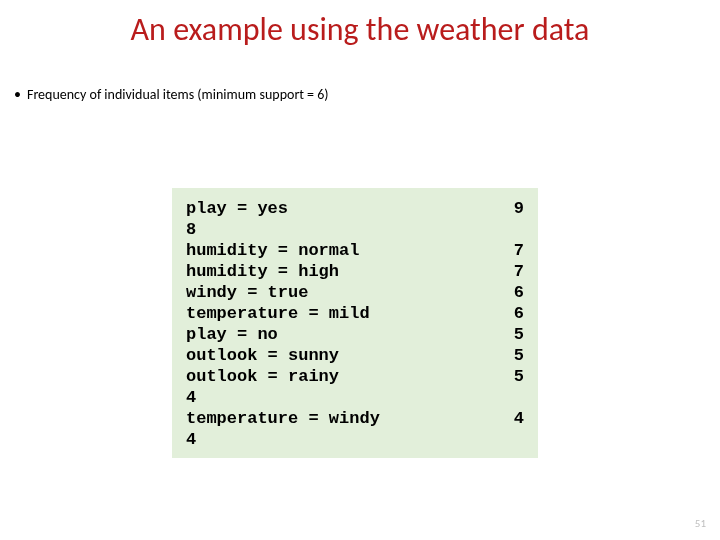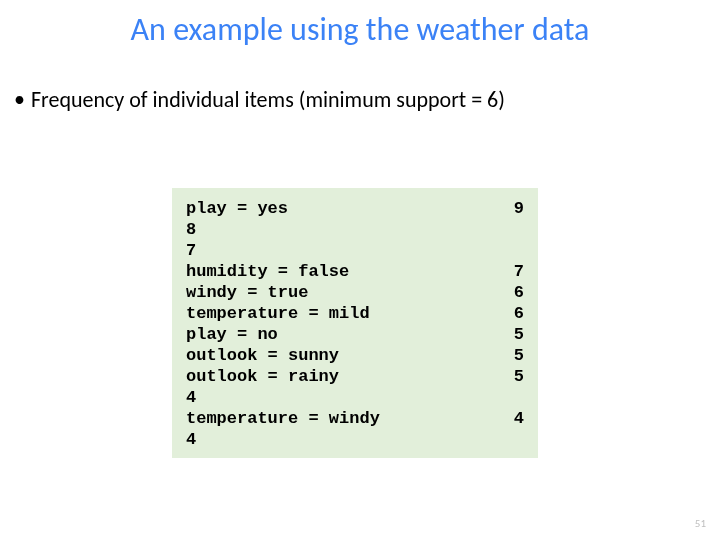--- a/index.html
+++ b/index.html
@@ -20,27 +20,27 @@
     box-sizing: border-box;
   }
   .title {
     position: absolute;
     top: 10px;
     left: 0;
     right: 0;
     text-align: center;
     font-size: 32px;
     font-weight: 400;
-    color: #3b82f6;
+    color: #b91c1c;
   }
   .bullet-row {
     position: absolute;
     top: 86px;
     left: 14px;
-    font-size: 22px;
+    font-size: 14px;
     font-weight: 400;
   }
   .bullet-dot {
     display: inline-block;
     margin-right: 6px;
   }
   .data-box {
     position: absolute;
     top: 188px;
     left: 172px;
@@ -82,24 +82,25 @@
 
   <div class="data-box">
     <div class="row">
         <span class="label">play = yes</span>
         <span class="count">9</span>
       </div>
     <div class="row">
         <span class="count">8</span>
       </div>
     <div class="row">
+        <span class="label">humidity = normal</span>
         <span class="count">7</span>
       </div>
     <div class="row">
-        <span class="label">humidity = false</span>
+        <span class="label">humidity = high</span>
         <span class="count">7</span>
       </div>
     <div class="row">
         <span class="label">windy = true</span>
         <span class="count">6</span>
       </div>
     <div class="row">
         <span class="label">temperature = mild</span>
         <span class="count">6</span>
       </div>

